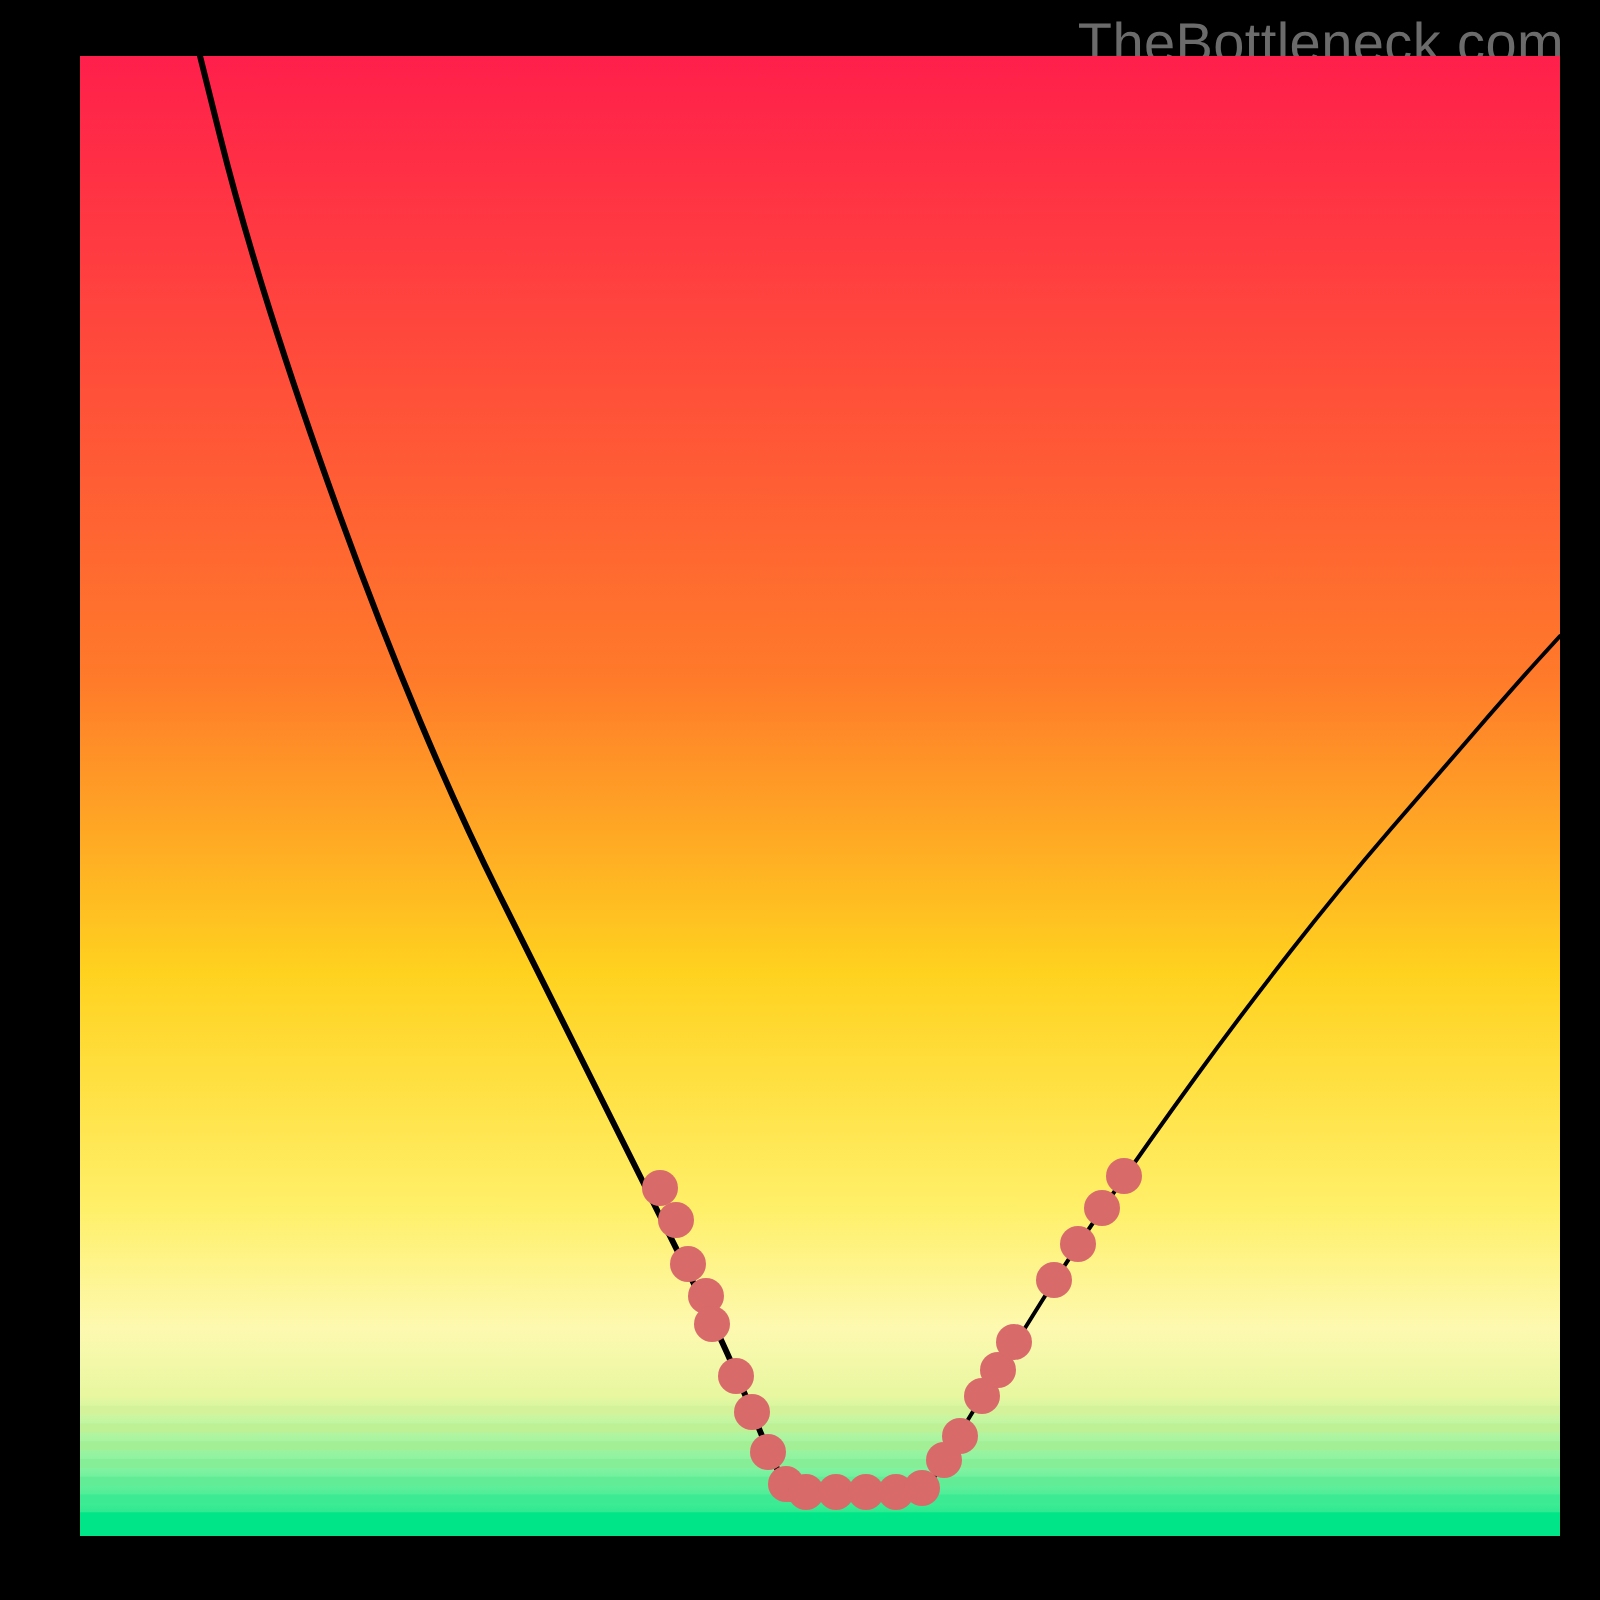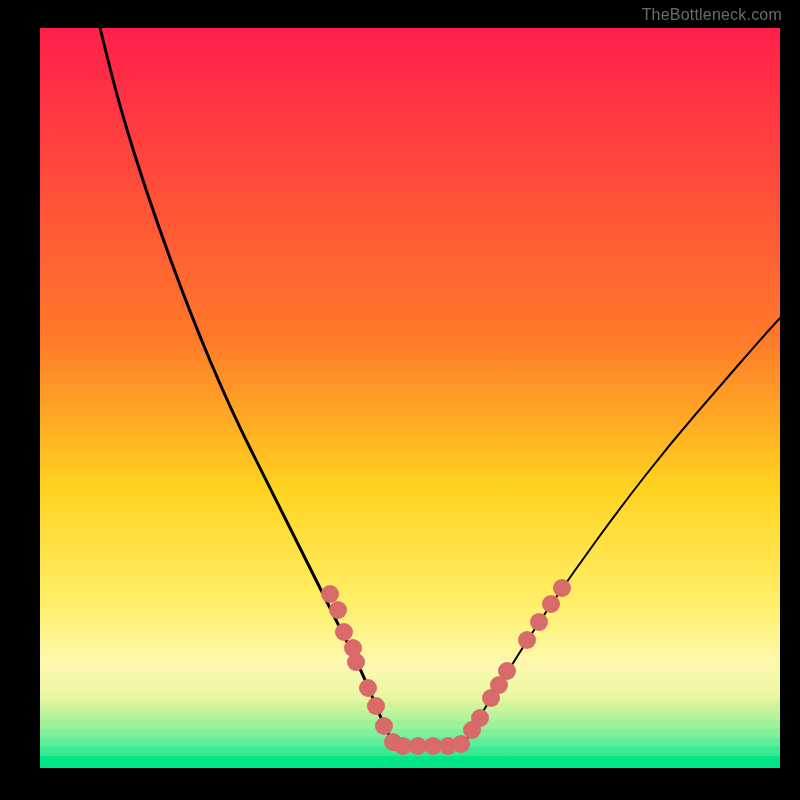--- a/index.html
+++ b/index.html
@@ -32,21 +32,21 @@
     left: 0;
     top: 0;
     width: 100%;
     height: 100%;
   }
   .watermark {
     position: absolute;
     top: 6px;
     right: 18px;
     color: #6b6b6b;
-    font-size: 16px;
+    font-size: 28px;
     font-weight: 500;
     letter-spacing: 0.2px;
   }
   svg.curve {
     position: absolute;
     left: 0;
     top: 0;
     width: 100%;
     height: 100%;
   }

